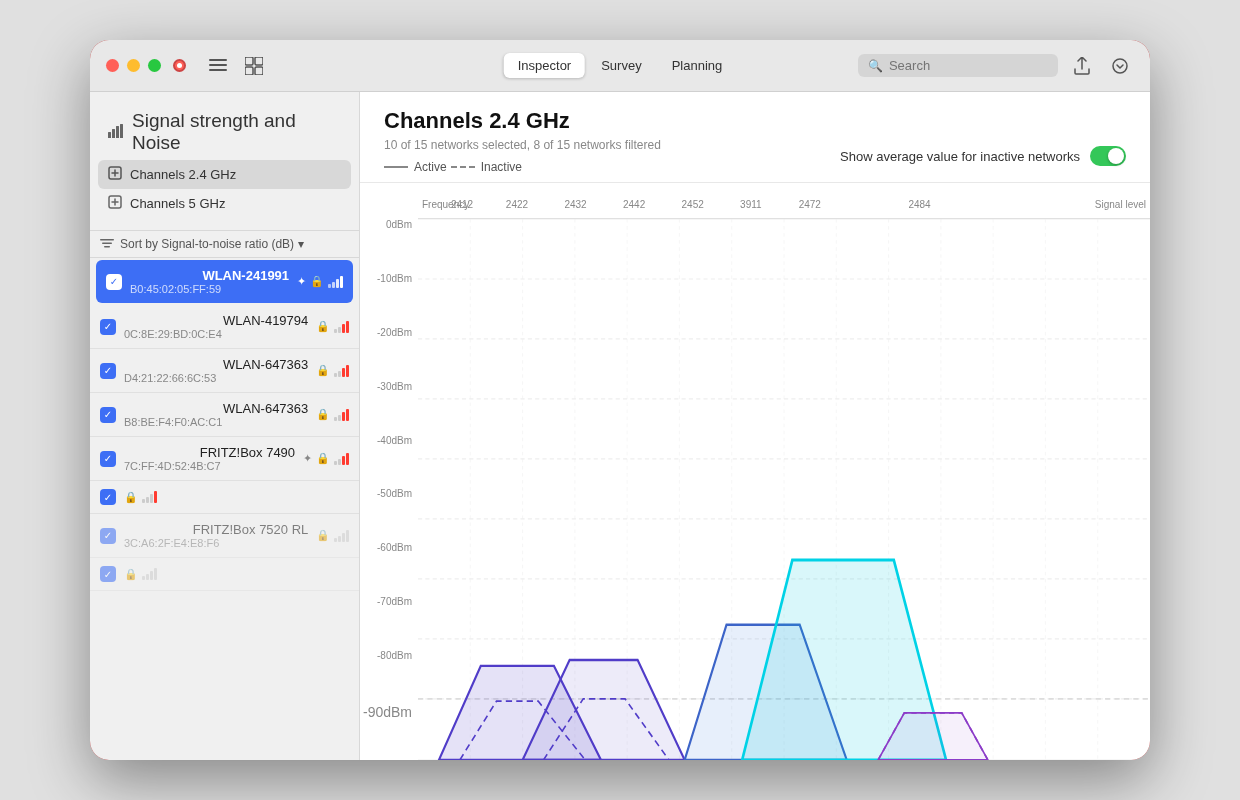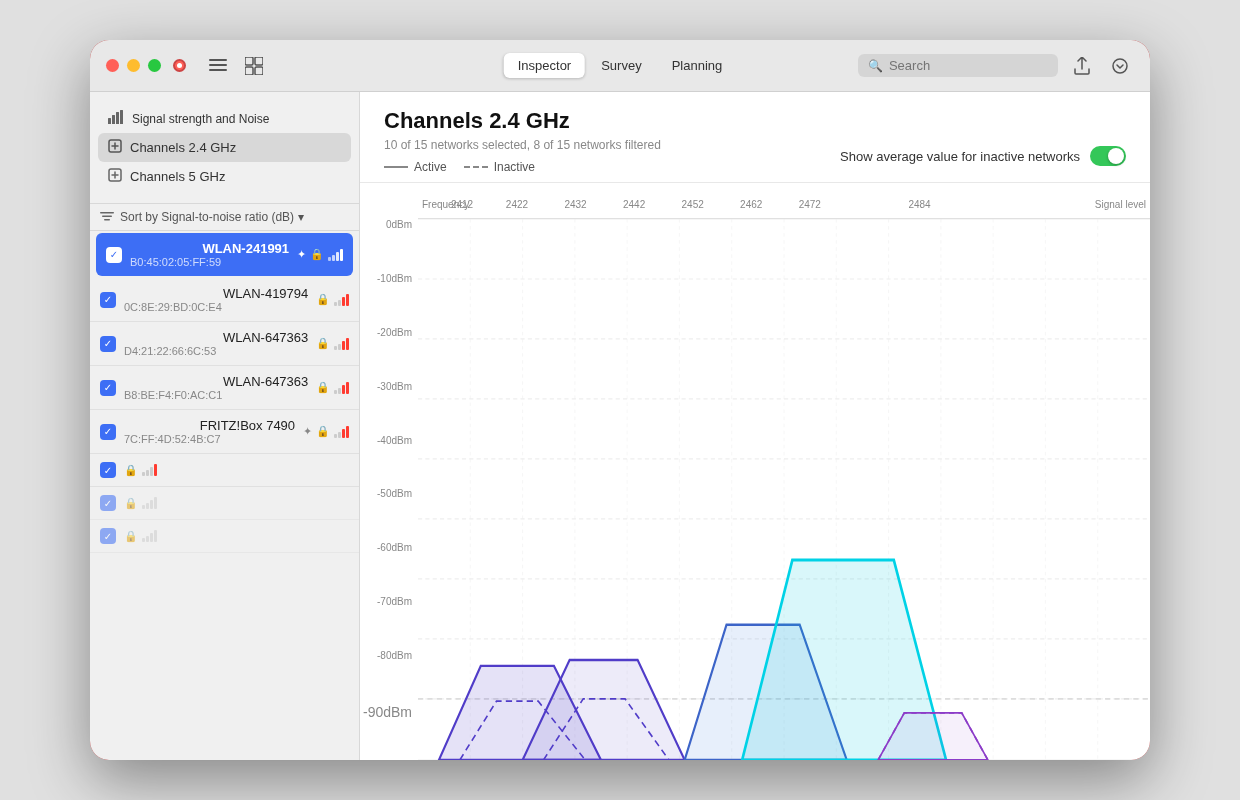--- a/index.html
+++ b/index.html
@@ -250,21 +250,21 @@
       height: 16px;
       border-radius: 50%;
       background: white;
       position: absolute;
       top: 2px;
       right: 2px;
       box-shadow: 0 1px 3px rgba(0,0,0,0.3);
     }
     .legend {
       display: flex;
-      gap: 17px;
+      gap: 4px;
       margin-top: 8px;
     }
     .legend-item {
       display: flex;
       align-items: center;
       gap: 6px;
       font-size: 12px;
       color: #555;
     }
     .legend-line {
@@ -336,21 +336,21 @@
       <div class="sidebar-nav">
         <div class="sidebar-nav-item">
           <span class="sidebar-nav-icon">
             <svg width="16" height="14" viewBox="0 0 16 14" fill="#666">
               <rect x="0" y="8" width="3" height="6" rx="0.5"></rect>
               <rect x="4" y="5" width="3" height="9" rx="0.5"></rect>
               <rect x="8" y="2" width="3" height="12" rx="0.5"></rect>
               <rect x="12" y="0" width="3" height="14" rx="0.5"></rect>
             </svg>
           </span>
-          <span style="font-size:12px;color:#333;">Signal strength and Noise</span>
+          <span style="font-size:19px;color:#333;">Signal strength and Noise</span>
         </div>
         <div class="sidebar-nav-item selected">
           <span class="sidebar-nav-icon">
             <svg width="14" height="14" viewBox="0 0 14 14" fill="none">
               <rect x="1" y="1" width="12" height="12" rx="2" stroke="#555" stroke-width="1.5"></rect>
               <path d="M4 7h6M7 4v6" stroke="#555" stroke-width="1.5" stroke-linecap="round"></path>
             </svg>
           </span>
           <span style="font-size:13px;color:#333;">Channels 2.4 GHz</span>
         </div>
@@ -474,20 +474,24 @@
               <div class="bar" style="height:4px;background:#ccc;"></div>
               <div class="bar" style="height:6px;background:#ccc;"></div>
               <div class="bar" style="height:9px;background:#ccc;"></div>
               <div class="bar" style="height:12px;background:#ff3b30;"></div>
             </div>
           </div>
         </div>
 
         <div class="network-item" style="opacity:0.55;">
           <div class="network-checkbox checkbox-checked">✓</div>
+          <div class="network-info">
+            <div class="network-name">FRITZ!Box 7520 RL</div>
+            <div class="network-mac">3C:A6:2F:E4:E8:F6</div>
+          </div>
           <div class="network-icons">
             <span style="font-size:11px;color:#888;">🔒</span>
             <div class="signal-bars">
               <div class="bar" style="height:4px;background:#ccc;"></div>
               <div class="bar" style="height:6px;background:#ccc;"></div>
               <div class="bar" style="height:9px;background:#ccc;"></div>
               <div class="bar" style="height:12px;background:#ccc;"></div>
             </div>
           </div>
         </div>
@@ -550,21 +554,21 @@
 
         <div style="flex:1; display:flex; flex-direction:column; position:relative; overflow:hidden;">
 
           <div style="height:28px; position:relative; display:flex; align-items:center; border-bottom:1px solid #e0e0e0;">
             <span style="font-size:10px;color:#888;position:absolute;left:4px;">Frequency</span>
             <span style="font-size:10px;color:#888;position:absolute;left:4.5%;">2412</span>
             <span style="font-size:10px;color:#888;position:absolute;left:12%;">2422</span>
             <span style="font-size:10px;color:#888;position:absolute;left:20%;">2432</span>
             <span style="font-size:10px;color:#888;position:absolute;left:28%;">2442</span>
             <span style="font-size:10px;color:#888;position:absolute;left:36%;">2452</span>
-            <span style="font-size:10px;color:#888;position:absolute;left:44%;">2462</span>
+            <span style="font-size:10px;color:#888;position:absolute;left:44%;">3911</span>
             <span style="font-size:10px;color:#888;position:absolute;left:52%;">2472</span>
             <span style="font-size:10px;color:#888;position:absolute;left:67%;">2484</span>
             <span style="font-size:10px;color:#888;position:absolute;right:4px;">Signal level</span>
           </div>
 
           <div style="flex:1; position:relative;">
             <svg width="100%" height="100%" viewBox="0 0 700 460" preserveAspectRatio="none" xmlns="http://www.w3.org/2000/svg">
 
               <line x1="0" y1="0" x2="700" y2="0" stroke="#eee" stroke-width="1"></line>
               <line x1="0" y1="51" x2="700" y2="51" stroke="#eee" stroke-width="1" stroke-dasharray="4,3"></line>

